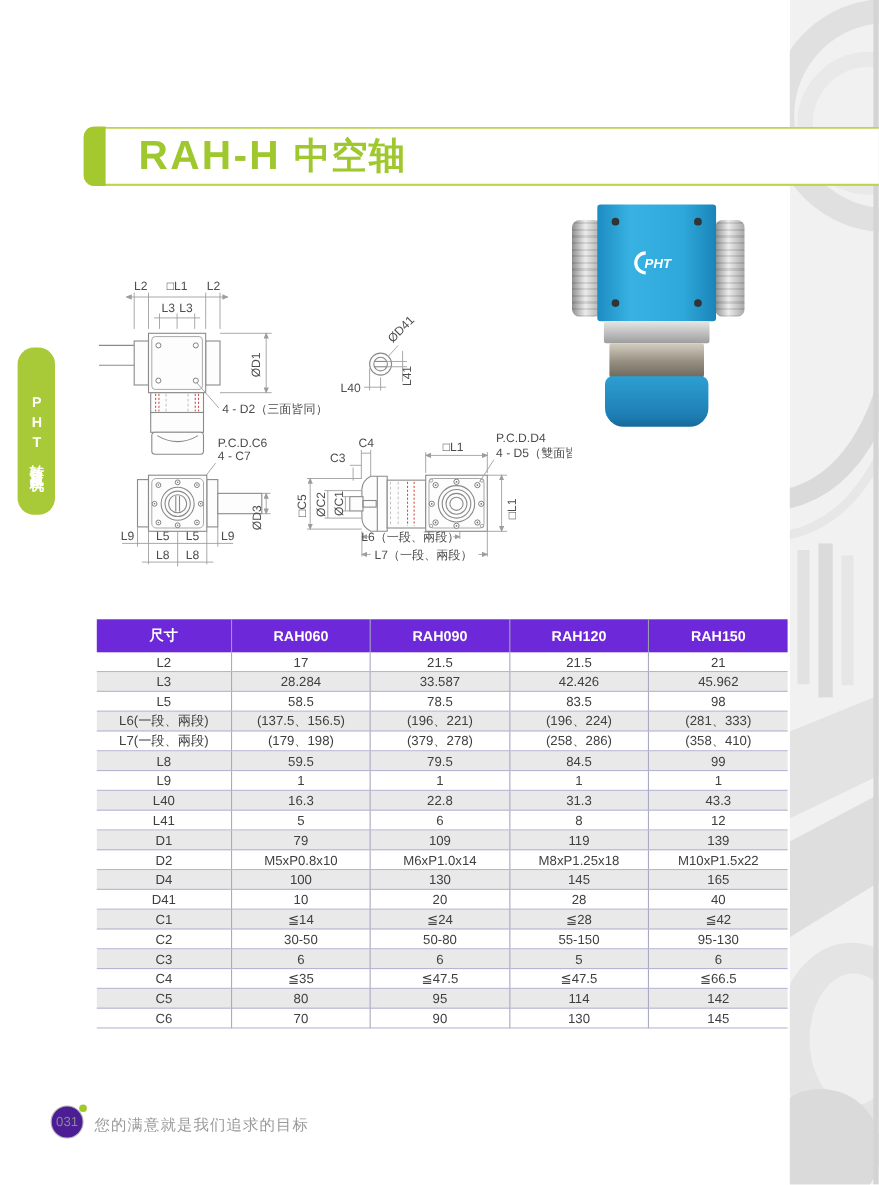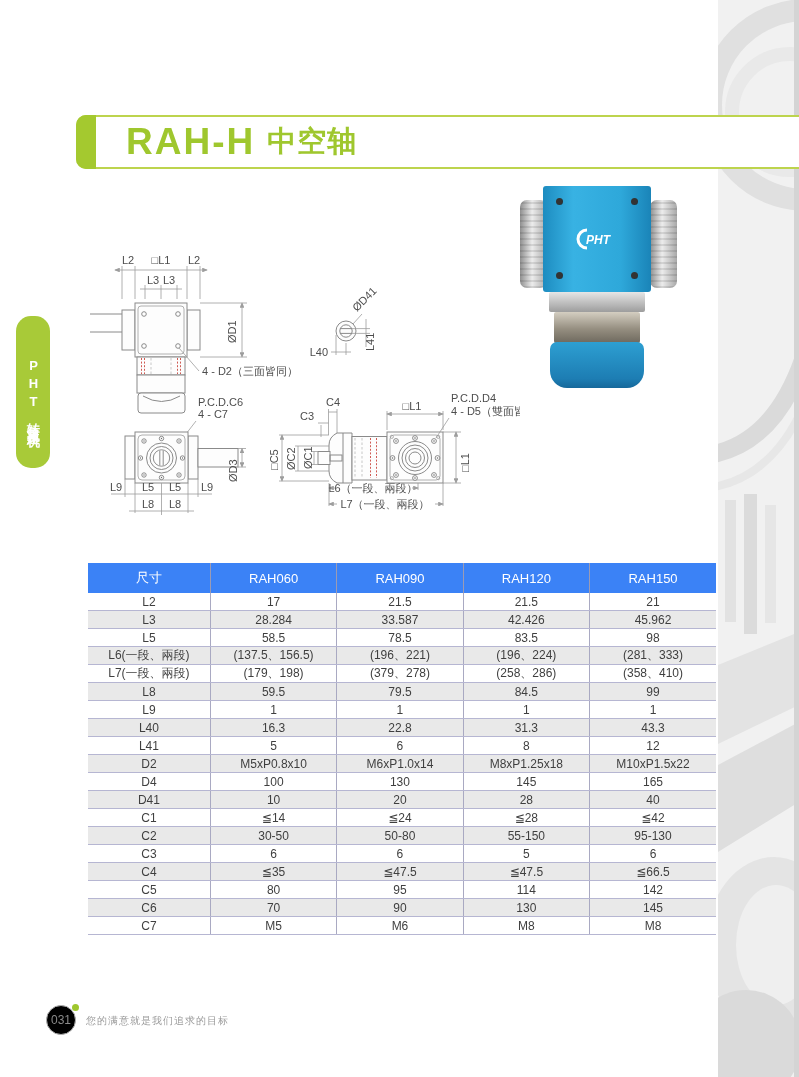--- a/index.html
+++ b/index.html
@@ -17,21 +17,21 @@
                  font-size:13px;letter-spacing:3px;font-weight:bold;}
 
   
   .banner{position:absolute;left:76px;top:115px;width:723px;height:50px;
           border:2px solid #bdd44d;border-right:none;border-radius:10px 0 0 10px;
           background:#ffffff;z-index:2;}
   .banner-bar{position:absolute;left:-2px;top:-2px;width:20px;height:54px;
               background:#a4c92f;border-radius:10px 0 0 10px;}
   .banner-text{position:absolute;left:48px;top:0;height:50px;display:flex;align-items:center;}
   .t-model{font-size:37px;font-weight:bold;color:#9fc72e;letter-spacing:2px;}
-  .t-type{font-size:29px;font-weight:bold;color:#9fc72e;margin-left:12px;letter-spacing:1px;}
+  .t-type{font-size:33px;font-weight:bold;color:#9fc72e;margin-left:12px;letter-spacing:1px;}
 
   
   #drawing{position:absolute;left:85px;top:185px;z-index:1;}
   #drawing text{font-size:11px;fill:#4d4d4d;}
   .ln{stroke:#8a8a8a;stroke-width:1;fill:none;}
   .fw{fill:#fdfdfd;stroke:#8a8a8a;stroke-width:1;}
   .dim{stroke:#9d9d9d;stroke-width:0.8;fill:none;}
   .red{stroke:#c9473f;stroke-width:0.9;stroke-dasharray:2,1.6;fill:none;}
   .gdash{stroke:#b0b0b0;stroke-width:0.7;stroke-dasharray:2.5,2;fill:none;}
   .scr{fill:#ffffff;stroke:#7e7e7e;stroke-width:0.9;}
@@ -54,38 +54,38 @@
           background:linear-gradient(180deg,#e6e6e6,#9d9d9d);}
   .ring{position:absolute;left:49px;top:134px;width:86px;height:31px;border-radius:2px;
         background:linear-gradient(180deg,#d4cec1,#958e80 55%,#6e695e);}
   .cup{position:absolute;left:45px;top:164px;width:94px;height:46px;
        border-radius:7px 7px 17px 17px;
        background:linear-gradient(180deg,#2d9fd2,#1d7db3 80%,#16689a);}
 
   
   .spec{position:absolute;left:88px;top:563px;width:628px;border-collapse:collapse;z-index:1;
         table-layout:fixed;}
-  .spec th{background:#3b82f6;color:#ffffff;font-size:13px;font-weight:normal;height:28px;
+  .spec th{background:#6d28d9;color:#ffffff;font-size:13px;font-weight:bold;height:28px;
            border-left:1px solid #9b9bb4;border-right:1px solid #9b9bb4;text-align:center;}
   .spec th:first-child{border-left:none;}
   .spec th:last-child{border-right:none;}
   .spec td{font-size:12px;color:#3f3f3f;text-align:center;height:17px;padding:0;
            border-bottom:1px solid #b6b6d2;border-left:1px solid #a9a9c2;border-right:1px solid #a9a9c2;}
   .spec td:first-child{border-left:none;}
   .spec td:last-child{border-right:none;}
   .spec tr:nth-child(even) td{background:#e9e9e9;}
   .spec col.c0{width:122px;} .spec col.cn{width:126px;}
 
   
   .footer{position:absolute;left:46px;top:1005px;height:30px;z-index:1;}
   .pg-circle{position:absolute;left:0;top:0;width:28px;height:28px;border:1px solid #b0b0b0;
              border-radius:50%;color:#8a8a8a;font-size:12px;display:flex;align-items:center;
-             justify-content:center;background:#000000;}
+             justify-content:center;background:#4c1d95;}
   .pg-dot{position:absolute;left:26px;top:-1px;width:7px;height:7px;border-radius:50%;background:#9fc72e;}
-  .slogan{position:absolute;left:40px;top:9px;font-size:10px;color:#9a9a9a;letter-spacing:1px;white-space:nowrap;}
+  .slogan{position:absolute;left:40px;top:9px;font-size:14px;color:#9a9a9a;letter-spacing:1px;white-space:nowrap;}
 </style>
 </head>
 <body>
 
 <div id="page">
 
   <svg id="bg-strip" width="81" height="1077" viewBox="0 0 81 1077">
     <rect x="0" y="0" width="81" height="1077" fill="#f1f1f1"></rect>
     <circle cx="88" cy="105" r="95" fill="none" stroke="#e0e0e0" stroke-width="22"></circle>
     <circle cx="72" cy="112" r="58" fill="none" stroke="#e9e9e9" stroke-width="14"></circle>
@@ -418,20 +418,27 @@
           <td>43.3</td>
         </tr>
         <tr>
           <td>L41</td>
           <td>5</td>
           <td>6</td>
           <td>8</td>
           <td>12</td>
         </tr>
         <tr>
+          <td>D1</td>
+          <td>79</td>
+          <td>109</td>
+          <td>119</td>
+          <td>139</td>
+        </tr>
+        <tr>
           <td>D2</td>
           <td>M5xP0.8x10</td>
           <td>M6xP1.0x14</td>
           <td>M8xP1.25x18</td>
           <td>M10xP1.5x22</td>
         </tr>
         <tr>
           <td>D4</td>
           <td>100</td>
           <td>130</td>
@@ -479,27 +486,20 @@
           <td>95</td>
           <td>114</td>
           <td>142</td>
         </tr>
         <tr>
           <td>C6</td>
           <td>70</td>
           <td>90</td>
           <td>130</td>
           <td>145</td>
-        </tr>
-        <tr>
-          <td>C7</td>
-          <td>M5</td>
-          <td>M6</td>
-          <td>M8</td>
-          <td>M8</td>
         </tr>
       </tbody>
   </table>
 
   <div class="footer">
     <div class="pg-circle">
       <span>031</span>
     </div>
     <div class="pg-dot"></div>
     <div class="slogan">您的满意就是我们追求的目标</div>

